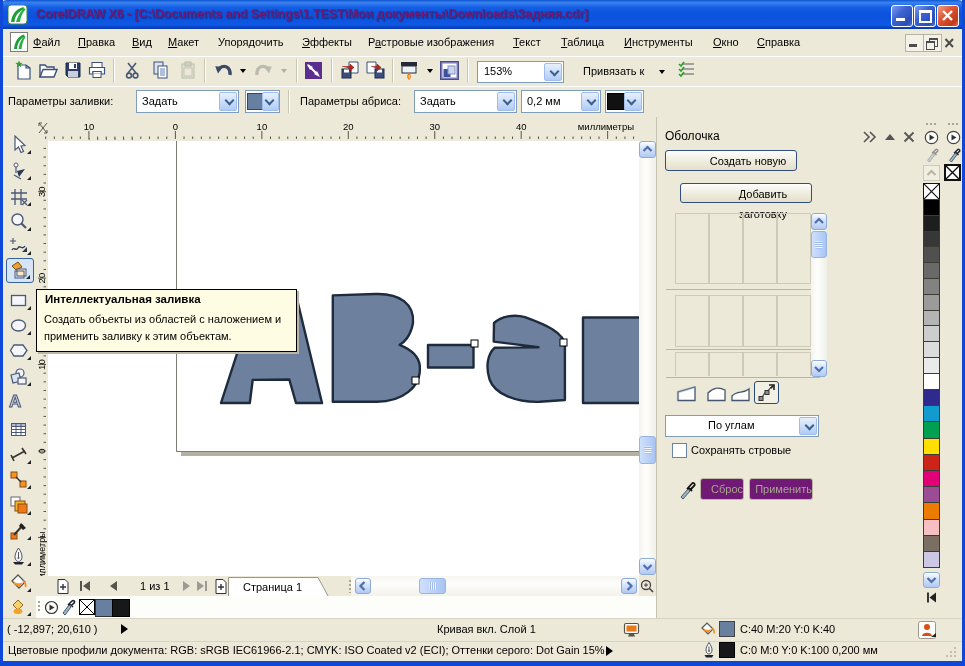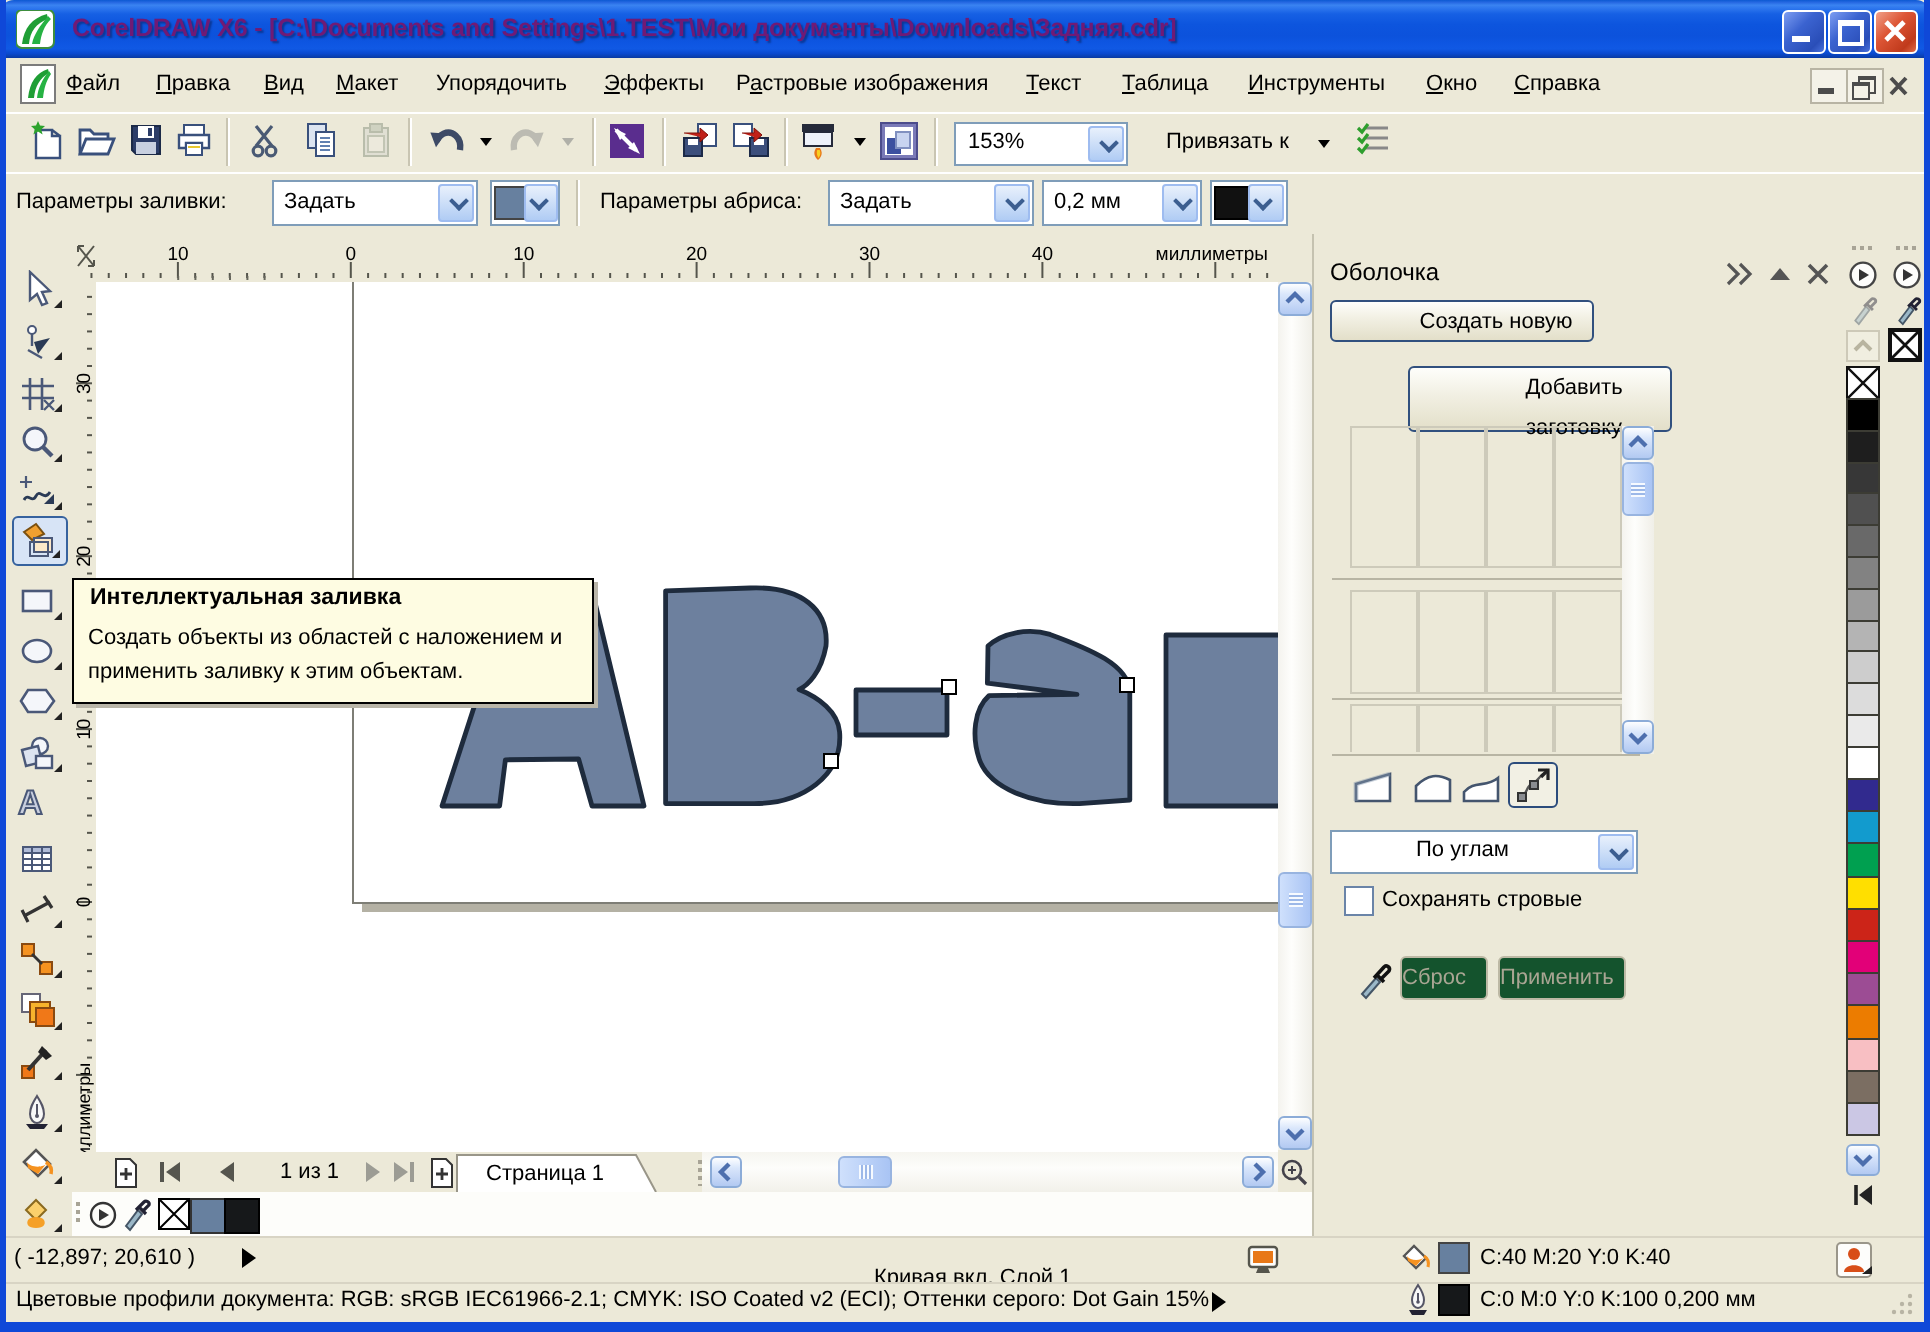--- a/index.html
+++ b/index.html
@@ -16,21 +16,21 @@
     background:linear-gradient(180deg,#e8f0fc,#cfe0f8 45%,#b0ccf4);border:1px solid #9ebcf0;border-radius:2px;}
   .combo .cv{position:absolute;right:5px;top:6px;width:5px;height:5px;border-right:2px solid #3c5e90;border-bottom:2px solid #3c5e90;transform:rotate(45deg);}
   .sep{position:absolute;width:2px;background:linear-gradient(90deg,#c9c5b2 50%,#ffffff 50%);}
   .sbtn{background:linear-gradient(180deg,#fdfeff,#d9e6fb 35%,#c8d9f7 65%,#b2c9f2);border:1px solid #8cacd8;border-radius:3px;box-sizing:border-box;}
   .sbtn svg{display:block;margin:-1px 0 0 -1px;}
   .sthumb{background:linear-gradient(90deg,#cfe0fc,#bcd2f8 50%,#a9c4f4);border:1px solid #98b4e0;border-radius:3px;box-sizing:border-box;}
   .sthumb::after{content:"";position:absolute;left:50%;top:50%;width:7px;height:7px;transform:translate(-50%,-50%);
     background:repeating-linear-gradient(180deg,#f6faff 0 1px,#9cb8e8 1px 2px);}
   .sthumb.h::after{background:repeating-linear-gradient(90deg,#f6faff 0 1px,#9cb8e8 1px 2px);}
   .dkbtn{position:absolute;background:linear-gradient(180deg,#fefefb,#f1efe2 45%,#e3dfc9);border:1px solid #31507e;border-radius:3px;box-sizing:border-box;text-align:center;font:11px "Liberation Sans";padding-left:34px;}
-  .disbtn{position:absolute;background:#14532d;border:1px solid #bdb9a5;border-radius:3px;box-sizing:border-box;text-align:left;font:11px "Liberation Sans";color:#a9a593;}
+  .disbtn{position:absolute;background:#701a75;border:1px solid #bdb9a5;border-radius:3px;box-sizing:border-box;text-align:right;font:11px "Liberation Sans";color:#a9a593;}
 </style></head>
 <body>
 <div class="a" id="title" style="left:0;top:0;"></div>
 <div class="a" style="left:0;top:0;width:3px;height:666px;background:#0f48d8;"></div>
 <div class="a" style="left:962px;top:0;width:3px;height:666px;background:#0f48d8;"></div>
 <div class="a" style="left:0;top:660px;width:965px;height:6px;background:#0f48d8;"></div>
 
 <svg class="a" style="left:8px;top:5px" width="20" height="20" viewBox="0 0 20 20">
   <rect x="0" y="0" width="19" height="19" rx="3" fill="#fff" stroke="#3e8e3e"></rect>
   <path d="M15.5,2 C8,4 4,9 3,17 L6.5,17 C7,11 10,6.5 16,4.5 Z" fill="#1f9e35"></path>
@@ -567,21 +567,21 @@
 <svg class="a" style="left:862px;top:131px" width="16" height="12" viewBox="0 0 16 12">
     <path d="M2,1 L7,6 L2,11 M8,1 L13,6 L8,11" fill="none" stroke="#555" stroke-width="1.6"></path>
   </svg>
 <svg class="a" style="left:884px;top:132px" width="12" height="10" viewBox="0 0 12 10">
     <path d="M1,8 L6,2 L11,8 Z" fill="#555"></path>
   </svg>
 <svg class="a" style="left:903px;top:131px" width="12" height="12" viewBox="0 0 12 12">
     <path d="M1.5,1.5 L10.5,10.5 M10.5,1.5 L1.5,10.5" stroke="#555" stroke-width="1.8"></path>
   </svg>
 <div class="dkbtn" style="left:665px;top:150px;width:132px;height:21px;line-height:20px;">Создать новую</div>
-<div class="dkbtn" style="left:704px;top:183px;width:132px;height:33px;line-height:20px;">Добавить заготовку</div>
+<div class="dkbtn" style="left:680px;top:183px;width:132px;height:20px;line-height:20px;">Добавить заготовку</div>
 
 <div class="a" style="left:666px;top:289px;width:154px;height:1px;background:#b8b5a4;"></div>
 <div class="a" style="left:666px;top:349px;width:154px;height:1px;background:#b8b5a4;"></div>
 <div class="a" style="left:666px;top:377px;width:154px;height:1px;background:#b8b5a4;"></div>
 <div class="a" style="left:675px;top:213px;width:34px;height:71px;border:1px solid #cdcaba;box-sizing:border-box;"></div>
 <div class="a" style="left:709px;top:213px;width:34px;height:71px;border:1px solid #cdcaba;box-sizing:border-box;"></div>
 <div class="a" style="left:743px;top:213px;width:34px;height:71px;border:1px solid #cdcaba;box-sizing:border-box;"></div>
 <div class="a" style="left:777px;top:213px;width:34px;height:71px;border:1px solid #cdcaba;box-sizing:border-box;"></div>
 <div class="a" style="left:675px;top:295px;width:34px;height:52px;border:1px solid #cdcaba;box-sizing:border-box;"></div>
 <div class="a" style="left:709px;top:295px;width:34px;height:52px;border:1px solid #cdcaba;box-sizing:border-box;"></div>
@@ -702,21 +702,21 @@
     </svg>
   </div>
 <svg class="a" style="left:925px;top:591px" width="13" height="13" viewBox="0 0 13 13">
     <path d="M3,1.5 L3,11.5" stroke="#222" stroke-width="1.8"></path>
     <path d="M11,1.5 L4.5,6.5 L11,11.5 Z" fill="#222"></path>
   </svg>
 
 <div class="a" style="left:3px;top:618px;width:959px;height:23px;background:#ece9d8;border-top:1px solid #d8d4c4;"></div>
 <div class="t" style="left:7px;top:623px;">( -12,897; 20,610 )</div>
 <div class="a" style="left:121px;top:624px;width:0;height:0;border:5px solid transparent;border-left:7px solid #000;"></div>
-<div class="t" style="left:437px;top:623px;margin-top:10px;">Кривая вкл. Слой 1</div>
+<div class="t" style="left:437px;top:623px;">Кривая вкл. Слой 1</div>
 <svg class="a" style="left:623px;top:621px" width="17" height="17" viewBox="0 0 17 17">
   <rect x="1.5" y="2.5" width="14" height="10" rx="1.5" fill="#fdfdfb" stroke="#55554c" stroke-width="1.2"></rect>
   <rect x="3.5" y="4.5" width="10" height="6" fill="#e87818"></rect>
   <path d="M6,13 L11,13 L12,15.5 L5,15.5 Z" fill="#55554c"></path>
 </svg>
 <svg class="a" style="left:699px;top:620px" width="18" height="18" viewBox="0 0 18 18">
   <path d="M3,8 L8,3 L14,9 L9,14 Z" fill="#fff" stroke="#555" stroke-width="1.2"></path>
   <path d="M4.5,8 C6,10.5 11.5,10.5 13,8.5 L9,13 L5,10.5 Z" fill="#f59220"></path>
   <path d="M13,8 C15.5,9.5 15.5,11.5 15,13.5" fill="none" stroke="#f59220" stroke-width="1.6"></path>
 </svg>

